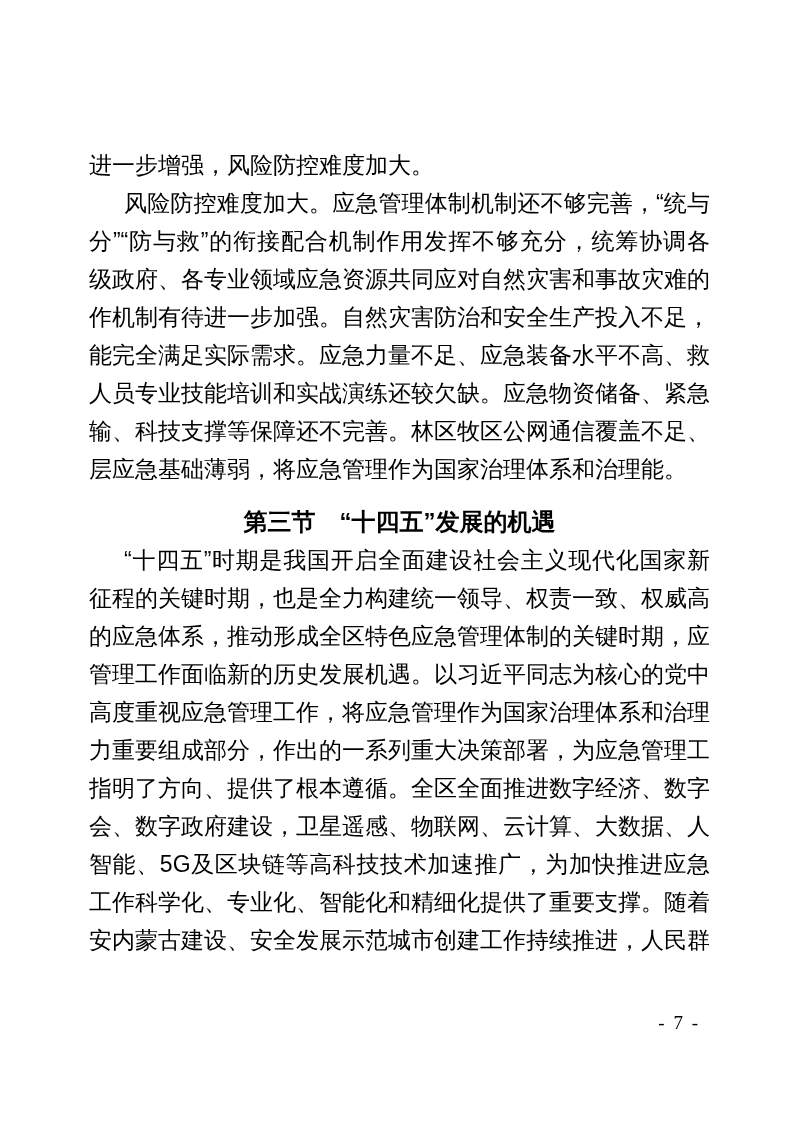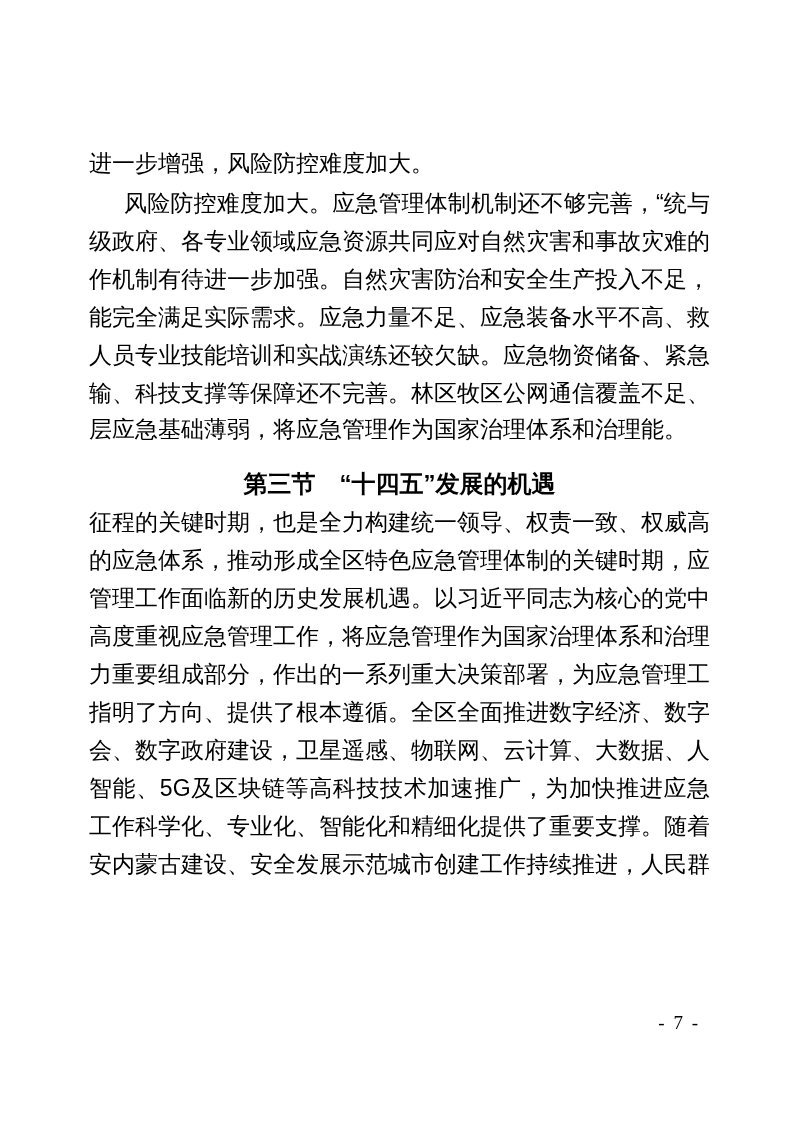--- a/index.html
+++ b/index.html
@@ -23,21 +23,20 @@
   .line {
     height: 38px;
     overflow: hidden;
     text-align: justify;
     text-align-last: justify;
     white-space: normal;
   }
   .line.last {
     text-align: left;
     text-align-last: left;
-    font-family: Liberation Mono, monospace;
   }
   .line.indent {
     text-indent: 35px;
   }
   .heading {
     height: 38px;
     line-height: 38px;
     margin-top: 15px;
     font-size: 24px;
     font-weight: 700;
@@ -60,31 +59,33 @@
 
 <div class="page">
   <div class="body-text">
 
     <div>
       <div class="line last">进一步增强，风险防控难度加大。</div>
     </div>
 
     <div>
       <div class="line indent">风险防控难度加大。应急管理体制机制还不够完善，“统与</div>
+      <div class="line">分”“防与救”的衔接配合机制作用发挥不够充分，统筹协调各</div>
       <div class="line">级政府、各专业领域应急资源共同应对自然灾害和事故灾难的合</div>
       <div class="line">作机制有待进一步加强。自然灾害防治和安全生产投入不足，不</div>
       <div class="line">能完全满足实际需求。应急力量不足、应急装备水平不高、救援</div>
       <div class="line">人员专业技能培训和实战演练还较欠缺。应急物资储备、紧急运</div>
       <div class="line">输、科技支撑等保障还不完善。林区牧区公网通信覆盖不足、基</div>
       <div class="line last">层应急基础薄弱，将应急管理作为国家治理体系和治理能。</div>
     </div>
 
     <div class="heading">第三节　“十四五”发展的机遇</div>
 
     <div>
+      <div class="line indent">“十四五”时期是我国开启全面建设社会主义现代化国家新</div>
       <div class="line">征程的关键时期，也是全力构建统一领导、权责一致、权威高效</div>
       <div class="line">的应急体系，推动形成全区特色应急管理体制的关键时期，应急</div>
       <div class="line">管理工作面临新的历史发展机遇。以习近平同志为核心的党中央</div>
       <div class="line">高度重视应急管理工作，将应急管理作为国家治理体系和治理能</div>
       <div class="line">力重要组成部分，作出的一系列重大决策部署，为应急管理工作</div>
       <div class="line">指明了方向、提供了根本遵循。全区全面推进数字经济、数字社</div>
       <div class="line">会、数字政府建设，卫星遥感、物联网、云计算、大数据、人工</div>
       <div class="line">智能、5G及区块链等高科技技术加速推广，为加快推进应急管理</div>
       <div class="line">工作科学化、专业化、智能化和精细化提供了重要支撑。随着平</div>
       <div class="line">安内蒙古建设、安全发展示范城市创建工作持续推进，人民群众</div>

